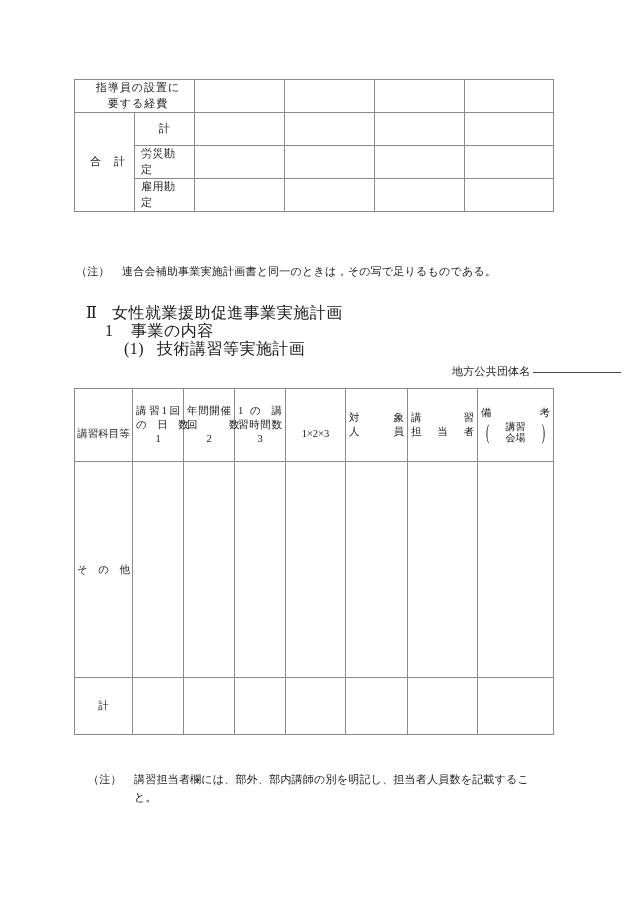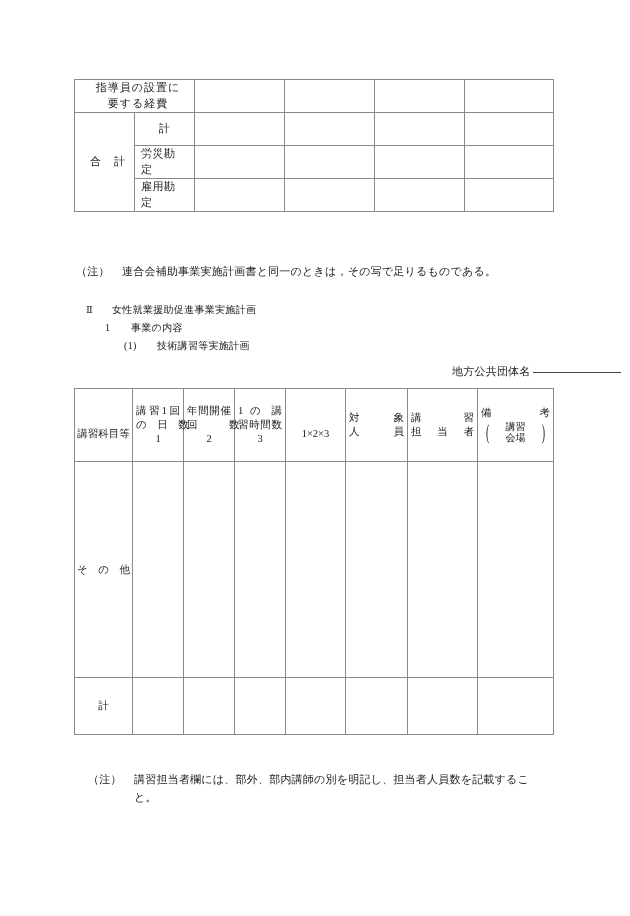--- a/index.html
+++ b/index.html
@@ -83,21 +83,21 @@
     white-space: nowrap;
   }
   .note .lead {
     display: inline-block;
     width: 46px;
   }
   #note-top { left: 76px; top: 262px; }
 
   .heading {
     position: absolute;
-    font-size: 10px;
+    font-size: 16px;
     letter-spacing: 0.03em;
     white-space: nowrap;
   }
   #heading-2   { left: 86px;  top: 303px; }
   #heading-2-1 { left: 105px; top: 321px; }
   #heading-2-1-1 { left: 124px; top: 339px; }
   .heading .num {
     display: inline-block;
     min-width: 26px;
   }

